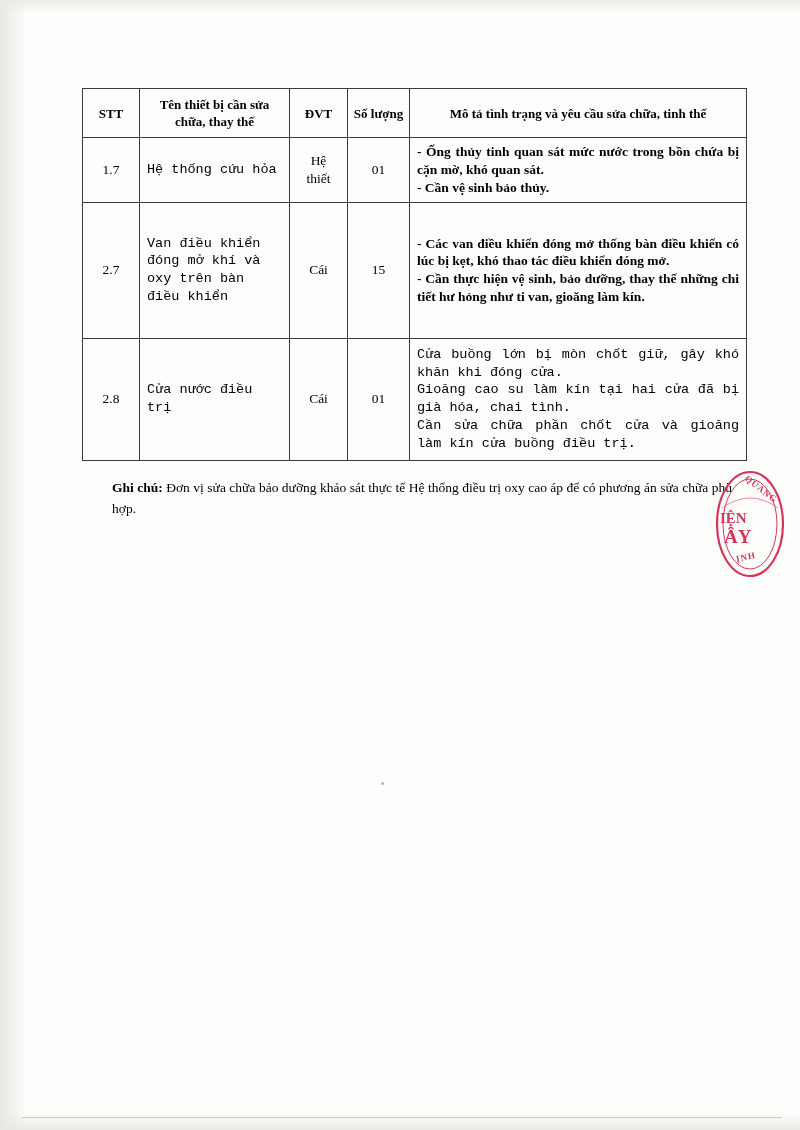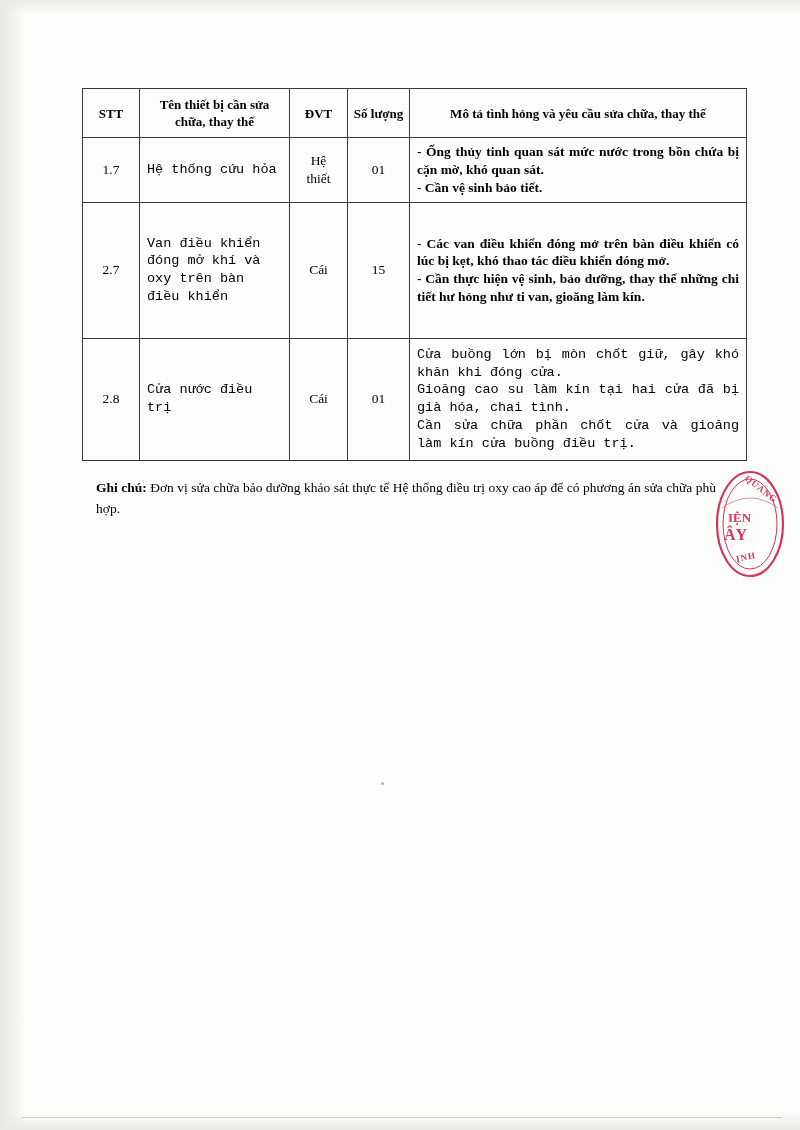--- a/index.html
+++ b/index.html
@@ -85,21 +85,21 @@
   .cell-just   { text-align: justify; font-weight: bold; }
 
   .desc-line {
     display: block;
     text-align: justify;
     text-justify: inter-word;
   }
 
   .note {
     position: absolute;
-    left: 96px;
+    left: 112px;
     top: 478px;
     width: 620px;
     font-size: 13.5px;
     line-height: 1.55;
     text-align: justify;
   }
   .note b { font-weight: bold; }
 
   
   .seal {
@@ -121,27 +121,26 @@
   .seal-top {
     top: 16px;
     left: 30px;
     font-size: 9px;
     transform: rotate(38deg);
     letter-spacing: 1px;
   }
   .seal-mid1 {
     top: 42px;
     left: 8px;
-    font-size: 13px;
-    margin-left: 8px;
+    font-size: 15px;
   }
   .seal-mid2 {
     top: 58px;
     left: 12px;
-    font-size: 16px;
+    font-size: 19px;
   }
   .seal-bottom {
     top: 84px;
     left: 24px;
     font-size: 9px;
     transform: rotate(-12deg);
     letter-spacing: 1px;
   }
 
   .faint-dot {
@@ -171,41 +170,41 @@
       <col class="c-unit">
       <col class="c-qty">
       <col class="c-desc">
     </colgroup>
     <thead>
       <tr>
         <th>STT</th>
         <th>Tên thiết bị cần sửa chữa, thay thế</th>
         <th>ĐVT</th>
         <th>Số lượng</th>
-        <th>Mô tả tình hỏng và yêu cầu sửa chữa, thay thế</th>
+        <th>Mô tả tình trạng và yêu cầu sửa chữa, tinh thế</th>
       </tr>
     </thead>
     <tbody>
       <tr style="height:64px;">
         <td class="cell-center">1.7</td>
         <td class="cell-left">Hệ thống cứu hỏa</td>
         <td class="cell-center">Hệ thiết</td>
         <td class="cell-center">01</td>
         <td class="cell-just">
           <span class="desc-line">- Ống thủy tinh quan sát mức nước trong bồn chứa bị cặn mờ, khó quan sát.</span>
-          <span class="desc-line">- Cần vệ sinh bảo tiết.</span>
+          <span class="desc-line">- Cần vệ sinh bảo thủy.</span>
         </td>
       </tr>
       <tr style="height:136px;">
         <td class="cell-center">2.7</td>
         <td class="cell-left">Van điều khiển đóng mở khí và oxy trên bàn điều khiển</td>
         <td class="cell-center">Cái</td>
         <td class="cell-center">15</td>
         <td class="cell-just">
-          <span class="desc-line">- Các van điều khiển đóng mở trên bàn điều khiển có lúc bị kẹt, khó thao tác điều khiển đóng mở.</span>
+          <span class="desc-line">- Các van điều khiển đóng mở thống bàn điều khiển có lúc bị kẹt, khó thao tác điều khiển đóng mở.</span>
           <span class="desc-line">- Cần thực hiện vệ sinh, bảo dưỡng, thay thế những chi tiết hư hỏng như ti van, gioăng làm kín.</span>
         </td>
       </tr>
       <tr style="height:122px;">
         <td class="cell-center">2.8</td>
         <td class="cell-left">Cửa nước điều trị</td>
         <td class="cell-center">Cái</td>
         <td class="cell-center">01</td>
         <td class="cell-left">
           <span class="desc-line">Cửa buồng lớn bị mòn chốt giữ, gây khó khăn khi đóng cửa.</span>

